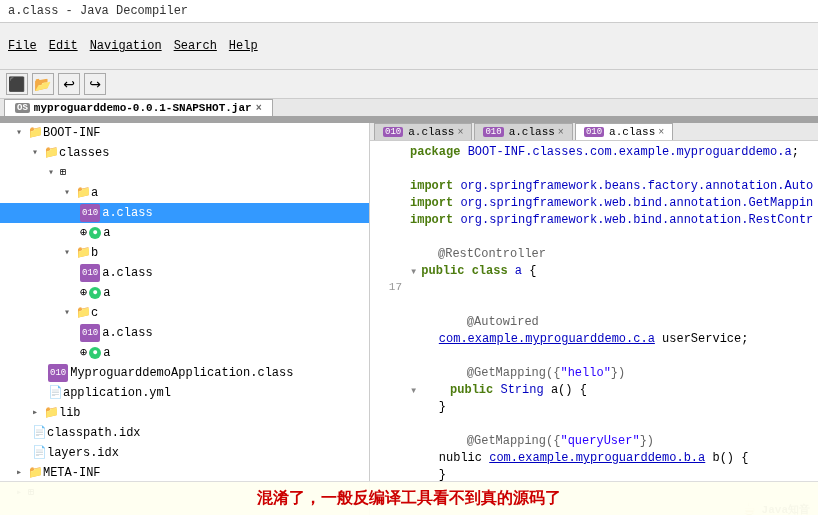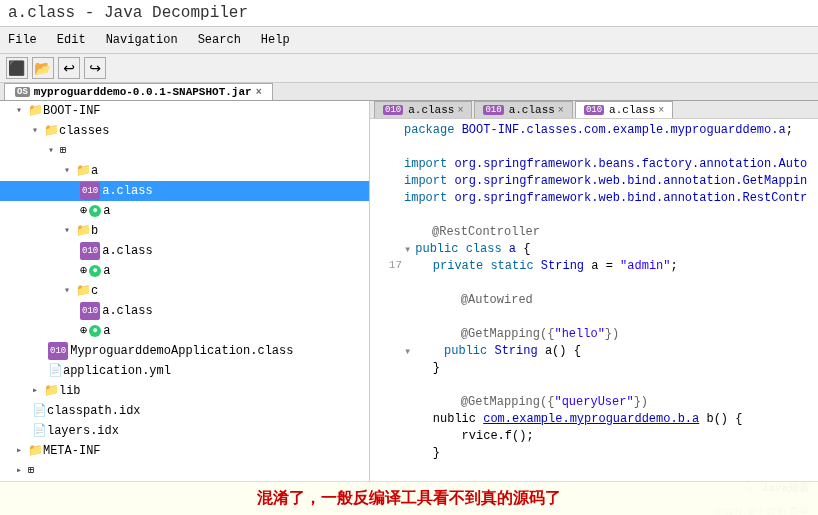--- a/index.html
+++ b/index.html
@@ -9,31 +9,32 @@
       background: #f0f0f0;
       width: 818px;
       height: 515px;
       overflow: hidden;
     }
     
     #title-bar {
       background: #fff;
       border-bottom: 1px solid #ccc;
       padding: 4px 8px;
-      font-size: 16px;
+      font-size: 12px;
       color: #333;
     }
     
     #menu-bar {
       background: #f0f0f0;
       border-bottom: 1px solid #ccc;
-      padding: 4px 4px;
-      display: flex;
-      gap: 12px;
+      padding: 14px 4px;
+      display: flex;
+      gap: 4px;
       font-size: 12px;
+      text-decoration: underline;
     }
     .menu-item {
       cursor: pointer;
       padding: 2px 4px;
     }
     
     #toolbar {
       background: #f0f0f0;
       border-bottom: 1px solid #ccc;
       padding: 3px 6px;
@@ -45,21 +46,21 @@
       width: 22px; height: 22px;
       background: #f0f0f0;
       border: 1px solid #aaa;
       cursor: pointer;
       display: flex; align-items: center; justify-content: center;
       font-size: 14px;
     }
     
     #file-tab-bar {
       background: #e8e8e8;
-      border-bottom: 1px solid #a3a3a3;
+      border-bottom: 7px solid #a3a3a3;
       padding: 0 4px;
       display: flex;
       align-items: flex-end;
     }
     .file-tab {
       background: #d4d4d4;
       border: 1px solid #aaa;
       border-bottom: none;
       padding: 2px 10px;
       font-size: 11px;
@@ -134,26 +135,26 @@
     .code-line {
       display: flex;
       align-items: flex-start;
       min-height: 17px;
       padding: 0 4px;
     }
     .line-number {
       color: #999;
       min-width: 28px;
       text-align: right;
-      margin-right: 2px;
+      margin-right: 8px;
       user-select: none;
       font-size: 11px;
     }
     .line-content { flex: 1; }
-    .kw { color: #0369a1; font-weight: normal; }
+    .kw { color: #4d7c0f; font-weight: bold; }
     .str { color: #2a00ff; }
     .ann { color: #646464; padding-left: 28px; }
     .cls { color: #0000c0; }
     .pkg { color: #0000c0; }
     .minus-btn {
       color: #888;
       cursor: pointer;
       margin-right: 4px;
       font-size: 12px;
     }
@@ -480,37 +481,40 @@
       <div class="code-line">
         <span class="line-number"></span>
         <span class="minus-btn">▾</span>
         <span class="line-content">
           <span class="kw">public class</span> <span class="cls">a</span> {
         </span>
       </div>
 
       <div class="code-line">
         <span class="line-number">17</span>
-        <span class="line-content">
-          &nbsp;&nbsp;&nbsp;&nbsp;<span class="kw">private static</span> <span class="cls">String</span> a = <span class="str">"admin"</span>;
-        </span>
       </div>
 
       <div class="code-line">
         <span class="line-number"></span>
         <span class="line-content">&nbsp;</span>
       </div>
 
       <div class="code-line">
         <span class="line-number"></span>
         <span class="line-content">
           &nbsp;&nbsp;&nbsp;&nbsp;<span class="ann">@Autowired</span>
         </span>
       </div>
 
+      <div class="code-line">
+        <span class="line-number"></span>
+        <span class="line-content">
+          &nbsp;&nbsp;&nbsp;&nbsp;<span class="cls" style="text-decoration:underline;">com.example.myproguarddemo.c.a</span> userService;
+        </span>
+      </div>
 
       <div class="code-line">
         <span class="line-number"></span>
         <span class="line-content">&nbsp;</span>
       </div>
 
       <div class="code-line">
         <span class="line-number"></span>
         <span class="line-content">
           &nbsp;&nbsp;&nbsp;&nbsp;<span class="ann">@GetMapping({<span class="str">"hello"</span>})</span>
@@ -543,26 +547,20 @@
         </span>
       </div>
 
       <div class="code-line">
         <span class="line-number"></span>
         <span class="line-content">
           &nbsp;&nbsp;&nbsp;&nbsp;nublic <span class="cls" style="text-decoration:underline;">com.example.myproguarddemo.b.a</span> b() {
         </span>
       </div>
 
-      <div class="code-line">
-        <span class="line-number"></span>
-        <span class="line-content">
-          &nbsp;&nbsp;&nbsp;&nbsp;&nbsp;&nbsp;&nbsp;&nbsp;rvice.f();
-        </span>
-      </div>
 
       <div class="code-line">
         <span class="line-number"></span>
         <span class="line-content">&nbsp;&nbsp;&nbsp;&nbsp;}</span>
       </div>
 
       <div id="watermark">
         <div style="display:flex;align-items:center;justify-content:flex-end;gap:6px;">
           <span style="font-size:20px;color:#c0a060;">☕</span>
           <span style="font-weight:bold;color:#666;">Java知音</span>

